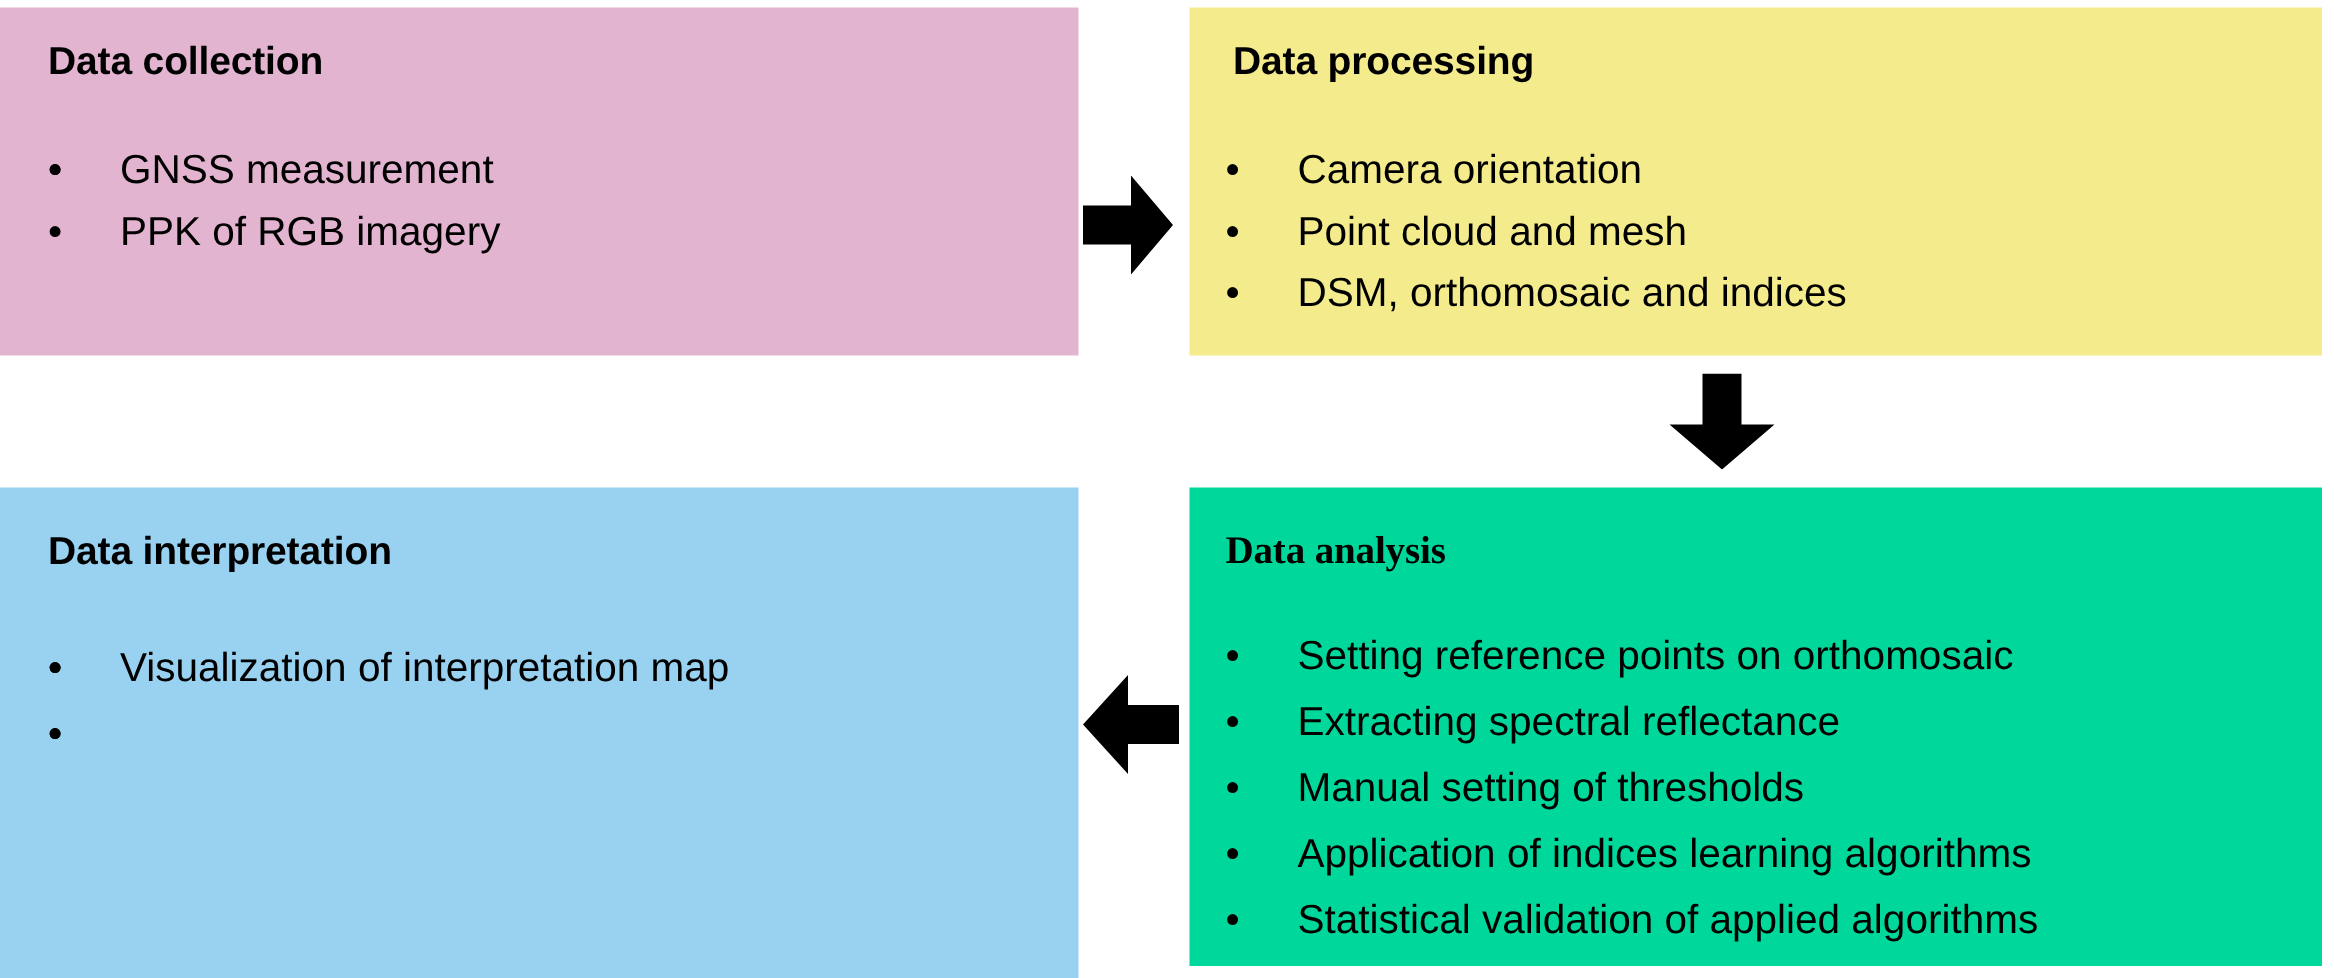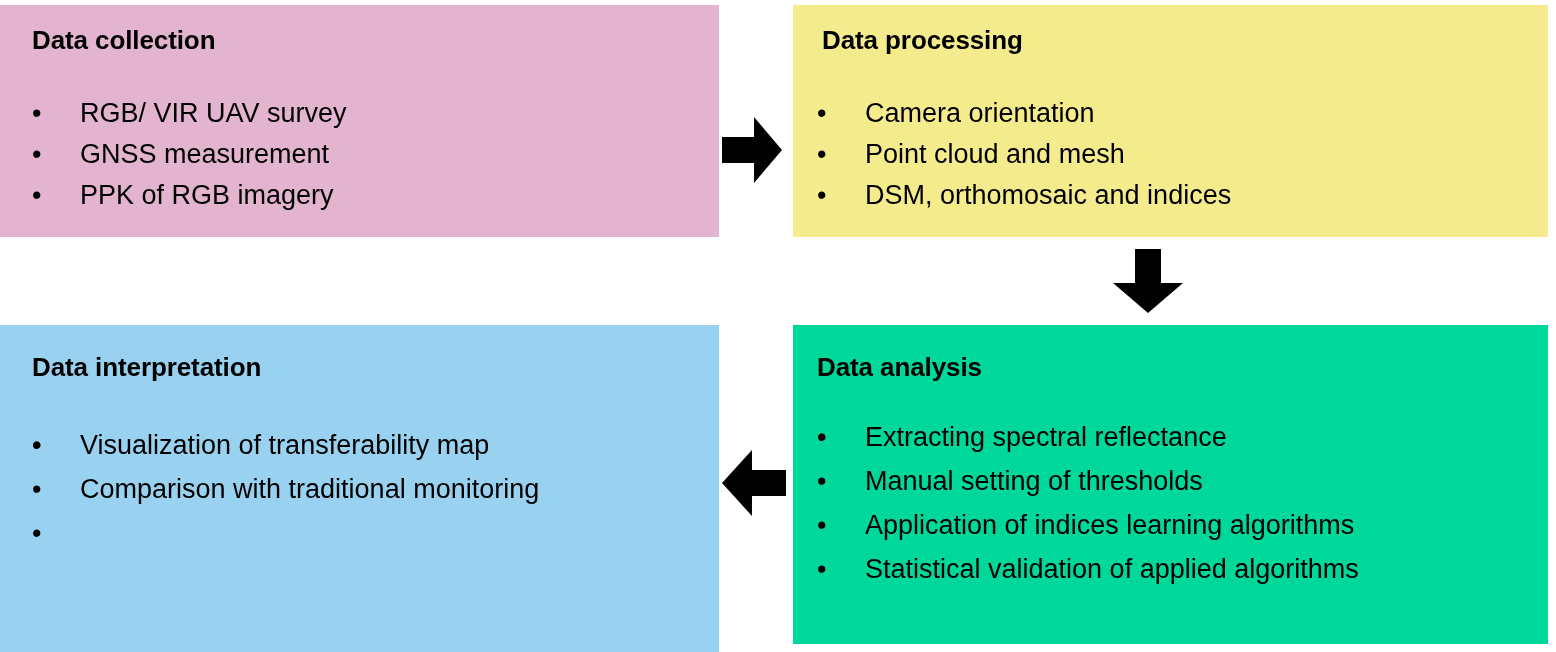--- a/index.html
+++ b/index.html
@@ -78,21 +78,21 @@
     background: #99d2f0;
   }
   #box-interpretation .box-title { left: 32px; top: 27px; }
   #box-interpretation .bullet-list { left: 32px; top: 98px; }
   #box-interpretation .bullet-item { line-height: 44px; }
 
   #box-analysis {
     left: 793px; top: 325px; width: 755px; height: 319px;
     background: #00d89b;
   }
-  #box-analysis .box-title { left: 24px; top: 27px; }
+  #box-analysis .box-title { left: 24px; top: 27px; font-family: Liberation Serif, serif; }
   #box-analysis .bullet-list { left: 24px; top: 90px; }
   #box-analysis .bullet-item { line-height: 44px; }
 
   
   .arrow {
     position: absolute;
   }
   #arrow-right { left: 722px; top: 117px; width: 60px; height: 66px; }
   #arrow-down  { left: 1113px; top: 249px; width: 70px; height: 64px; }
   #arrow-left  { left: 722px; top: 450px; width: 64px; height: 66px; }
@@ -101,21 +101,20 @@
 </head>
 <body>
 
 <div id="canvas">
 
   <div class="box" id="box-collection">
     <div class="box-title">Data collection</div>
     <ul class="bullet-list">
       <li class="bullet-item">
         <span class="dot">•</span>
-        <span>RGB/ VIR UAV survey</span>
       </li>
       <li class="bullet-item">
         <span class="dot">•</span>
         <span>GNSS measurement</span>
       </li>
       <li class="bullet-item">
         <span class="dot">•</span>
         <span>PPK of RGB imagery</span>
       </li>
     </ul>
@@ -140,37 +139,37 @@
   </div>
 
   <div class="box" id="box-interpretation">
     <div class="box-title">Data interpretation</div>
     <ul class="bullet-list">
       <li class="bullet-item">
         <span class="dot">•</span>
       </li>
       <li class="bullet-item">
         <span class="dot">•</span>
-        <span>Visualization of transferability map</span>
-      </li>
-      <li class="bullet-item">
-        <span class="dot">•</span>
-        <span>Comparison with traditional monitoring</span>
+        <span>Visualization of interpretation map</span>
+      </li>
+      <li class="bullet-item">
+        <span class="dot">•</span>
       </li>
       <li class="bullet-item">
         <span class="dot">•</span>
       </li>
     </ul>
   </div>
 
   <div class="box" id="box-analysis">
     <div class="box-title">Data analysis</div>
     <ul class="bullet-list">
       <li class="bullet-item">
         <span class="dot">•</span>
+        <span>Setting reference points on orthomosaic</span>
       </li>
       <li class="bullet-item">
         <span class="dot">•</span>
         <span>Extracting spectral reflectance</span>
       </li>
       <li class="bullet-item">
         <span class="dot">•</span>
         <span>Manual setting of thresholds</span>
       </li>
       <li class="bullet-item">

